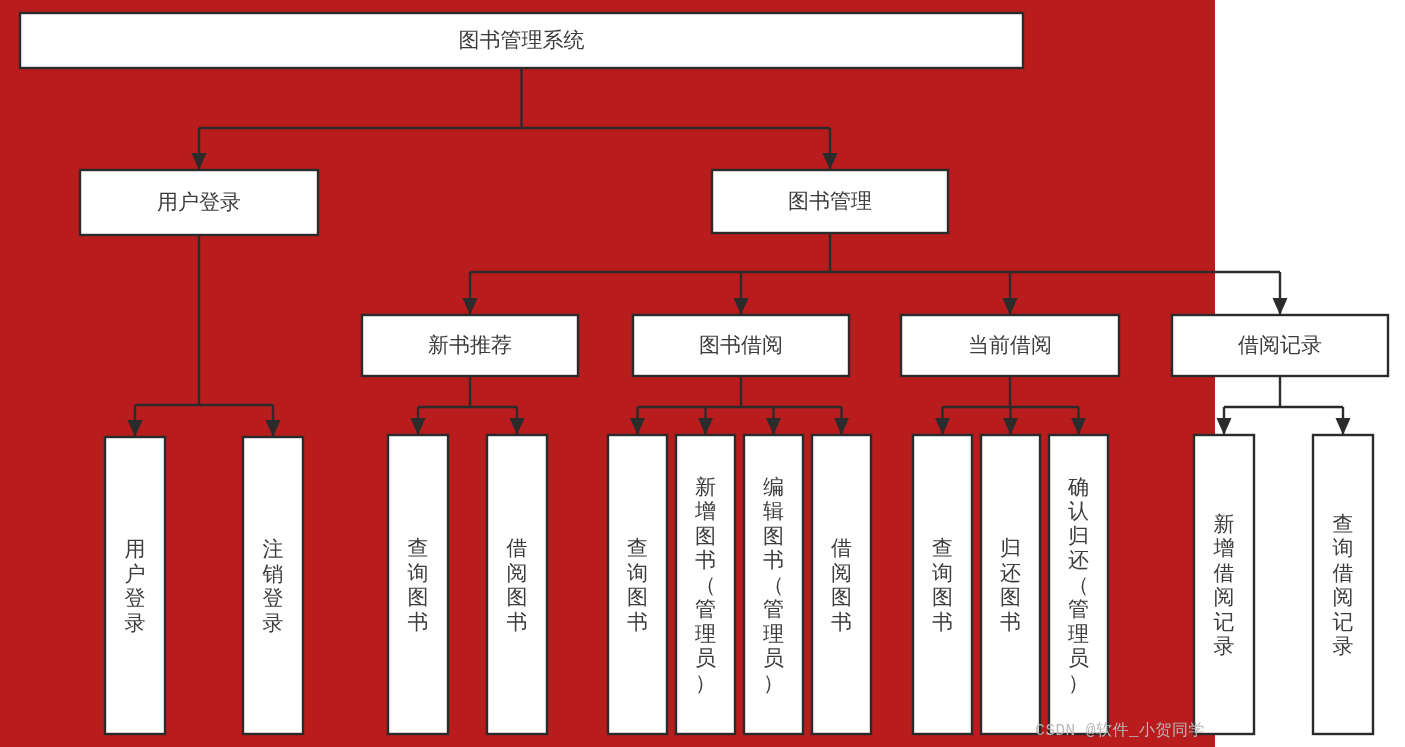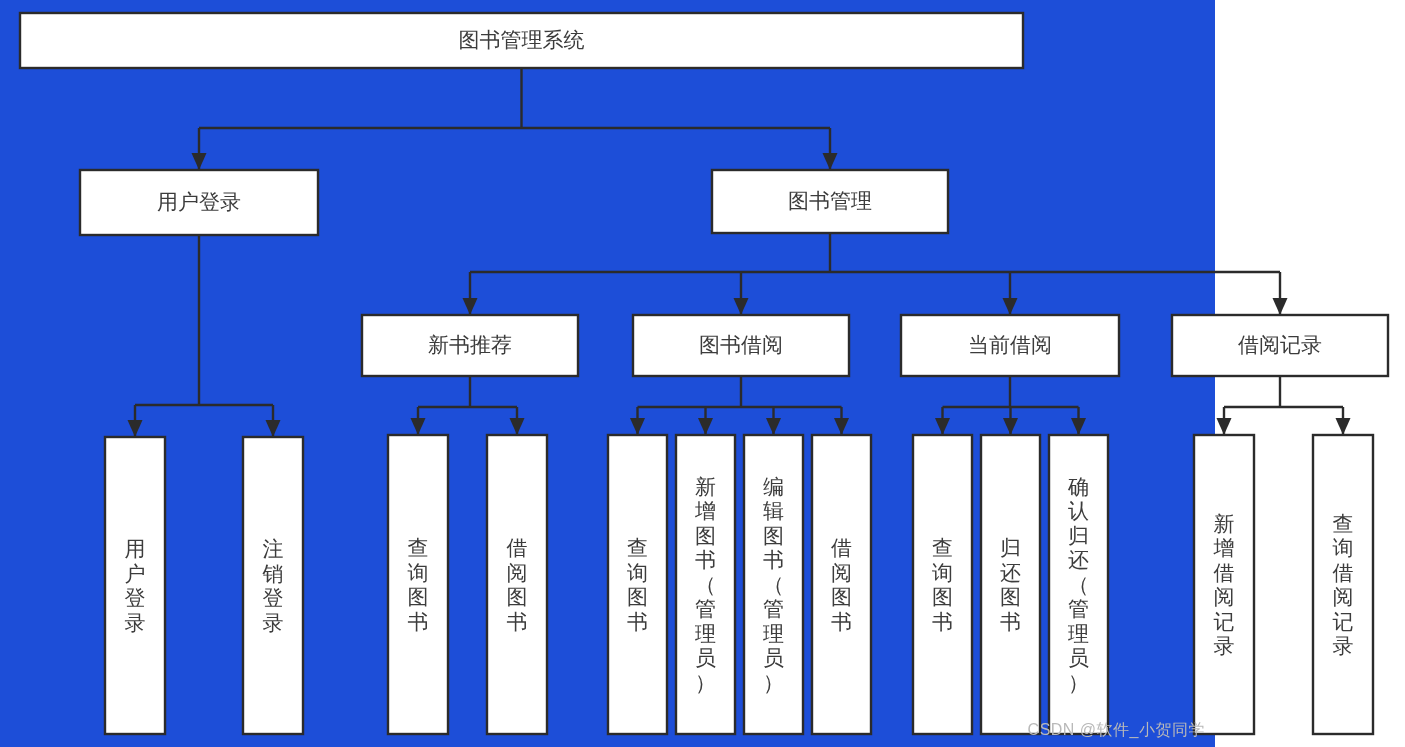--- a/index.html
+++ b/index.html
@@ -11,21 +11,21 @@
   body {
     width: 1405px;
     height: 747px;
     font-family: "Liberation Sans", "DejaVu Sans", sans-serif;
     overflow: hidden;
   }
   #diagram-root {
     position: relative;
     width: 1215px;
     height: 747px;
-    background: #1d4ed8;
+    background: #b91c1c;
   }
   svg#flow-svg {
     position: absolute;
     left: 0;
     top: 0;
     width: 1405px;
     height: 747px;
     display: block;
   }
   .node-box {
@@ -55,21 +55,21 @@
     font-family: "Liberation Sans", "DejaVu Sans", sans-serif;
     font-size: 21px;
     fill: #3c3c3c;
     text-anchor: middle;
     white-space: pre;
   }
   .watermark {
     position: absolute;
     right: 10px;
     bottom: 6px;
-    font-family: Liberation Sans, sans-serif;
+    font-family: Liberation Mono, monospace;
     font-size: 16px;
     color: #b9b9b9;
     letter-spacing: 0.5px;
     user-select: none;
     pointer-events: none;
     white-space: nowrap;
   }
 </style>
 </head>
 <body>

